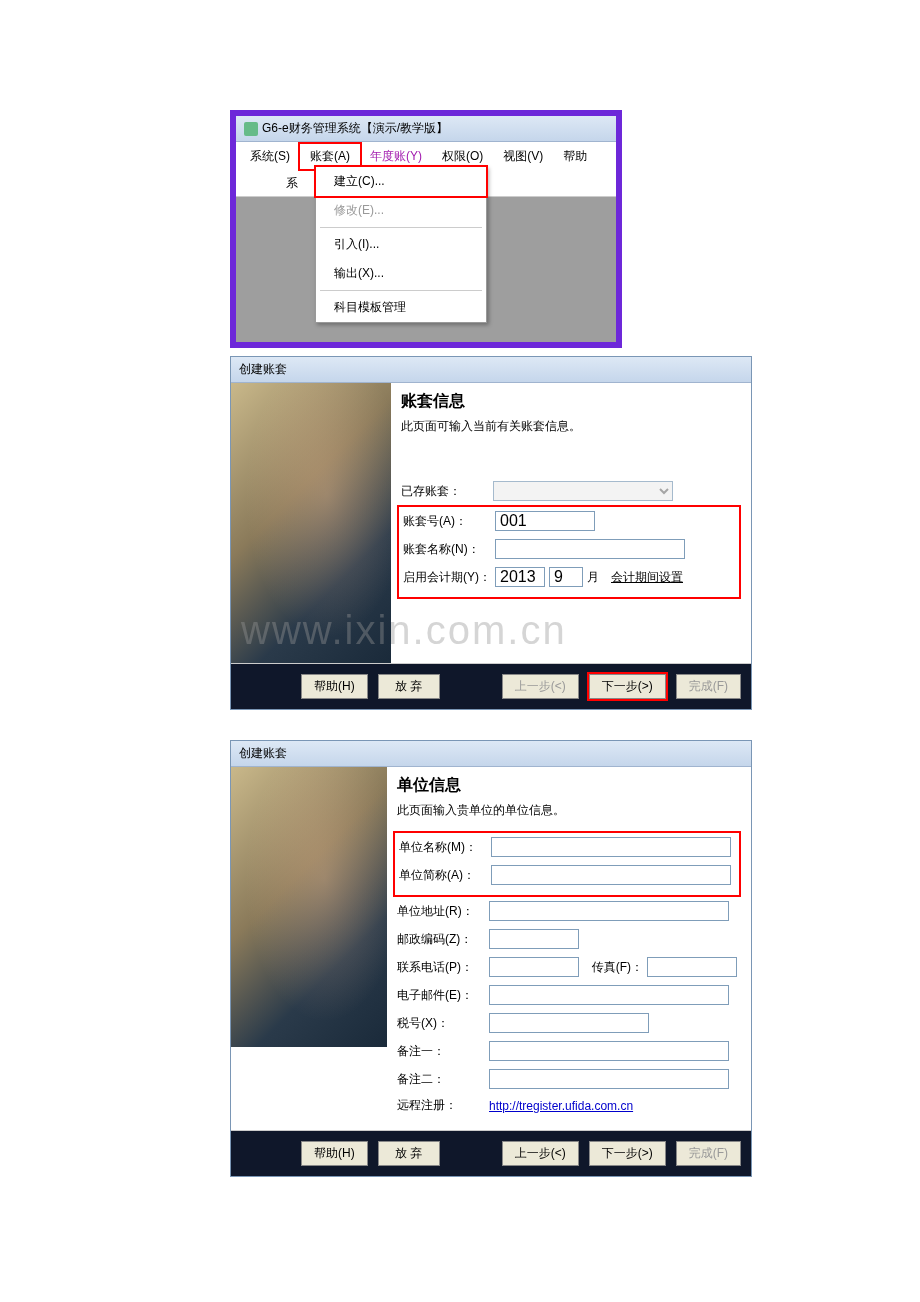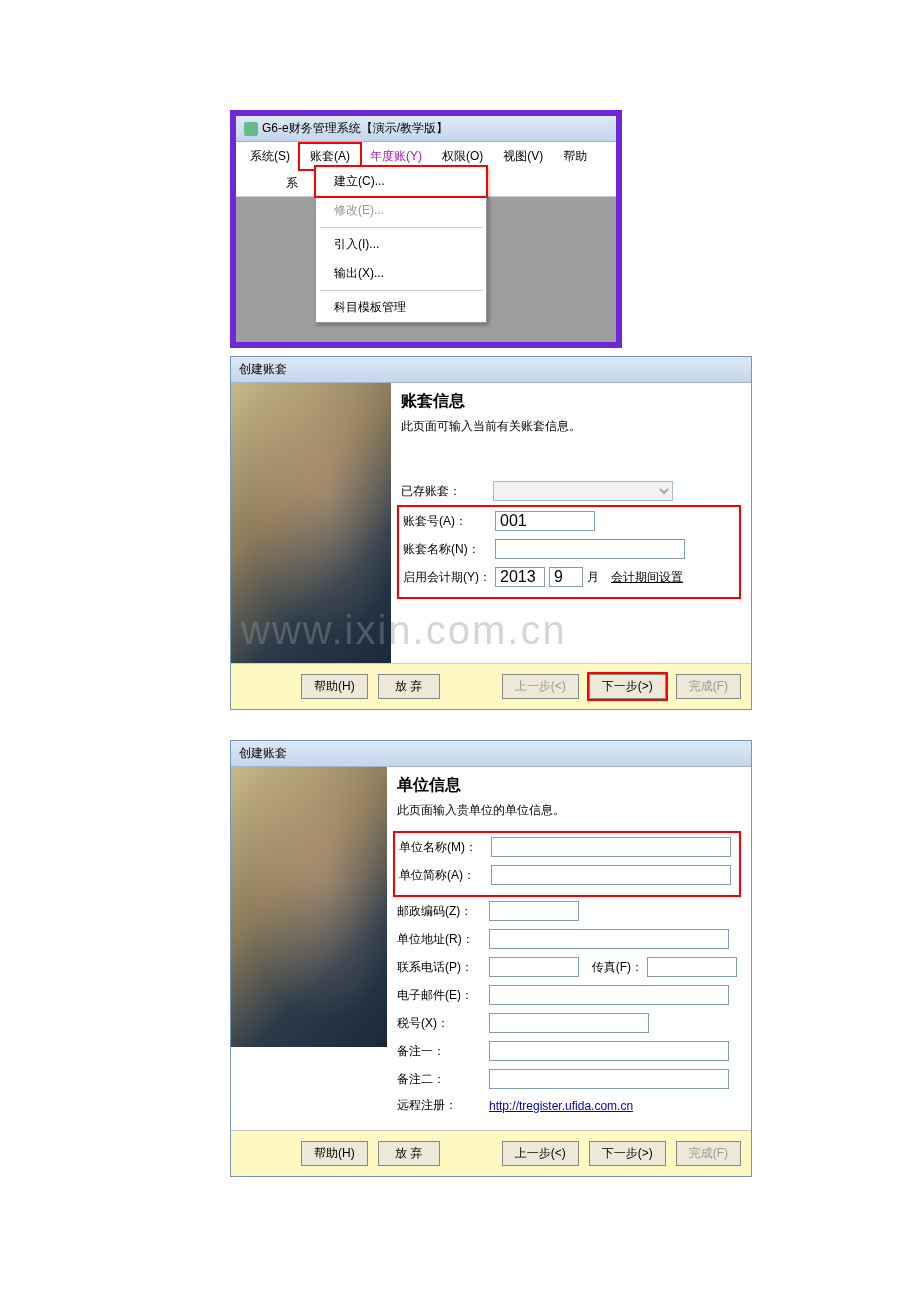--- a/index.html
+++ b/index.html
@@ -24,21 +24,21 @@
 .sideimg{width:160px;height:280px;background:linear-gradient(135deg,#c9b88a 0%,#8a7a5a 40%,#2a3a4a 70%,#1a2a3a 100%);position:relative;overflow:hidden}
 .sideimg::after{content:"";position:absolute;inset:0;background:radial-gradient(ellipse at 60% 40%,rgba(255,200,160,0.3),transparent 60%)}
 .main{flex:1;padding:8px 14px 8px 10px}
 .main h2{margin:0 0 6px 0;font-size:16px;font-weight:bold}
 .desc{margin-bottom:16px}
 .row{display:flex;align-items:center;margin-bottom:8px;gap:4px}
 .row label{width:88px}
 .row input[type=text]{border:1px solid #7f9db9;padding:1px 4px;font-size:16px;height:16px}
 .row select{border:1px solid #7f9db9;height:20px}
 .hlbox{border:2px solid red;padding:4px 4px 2px 4px;margin:-4px -4px 4px -4px}
-.btns{background:#fef9c3;padding:10px;display:flex;gap:10px;align-items:center;justify-content:flex-start;border-top:1px solid #ccc}
+.btns{background:#0f172a;padding:10px;display:flex;gap:10px;align-items:center;justify-content:flex-start;border-top:1px solid #ccc}
 .btns .spacer{flex:1}
 .btn{background:#ece9d8;border:1px solid #888;padding:3px 12px;font-size:12px;min-width:62px;text-align:center;cursor:default;font-family:inherit}
 .btn.disabled{color:#999}
 .btn.hl{outline:2px solid red}
 .browse{border:1px solid #888;padding:0 4px;background:#ece9d8;height:18px;line-height:16px;font-size:10px}
 .wm{position:absolute;font-size:40px;color:rgba(150,150,150,0.4);font-family:Arial;letter-spacing:2px;pointer-events:none}
 .link{color:#0000cc;text-decoration:underline}
 </style>
 </head>
 <body>
@@ -131,26 +131,26 @@
           <div class="row">
               <label>单位名称(M)：</label>
               <input type="text" style="width: 230px;">
             </div>
           <div class="row">
               <label>单位简称(A)：</label>
               <input type="text" style="width: 230px;">
             </div>
         </div>
         <div class="row">
+            <label>单位地址(R)：</label>
+            <input type="text" style="width: 230px;">
+          </div>
+        <div class="row">
             <label>邮政编码(Z)：</label>
             <input type="text" style="width: 80px;">
-          </div>
-        <div class="row">
-            <label>单位地址(R)：</label>
-            <input type="text" style="width: 230px;">
           </div>
         <div class="row">
             <label>联系电话(P)：</label>
             <input type="text" style="width: 80px;">
             <span style="width:60px;text-align:right">传真(F)：</span>
             <input type="text" style="width: 80px;">
           </div>
         <div class="row">
             <label>电子邮件(E)：</label>
             <input type="text" style="width: 230px;">

